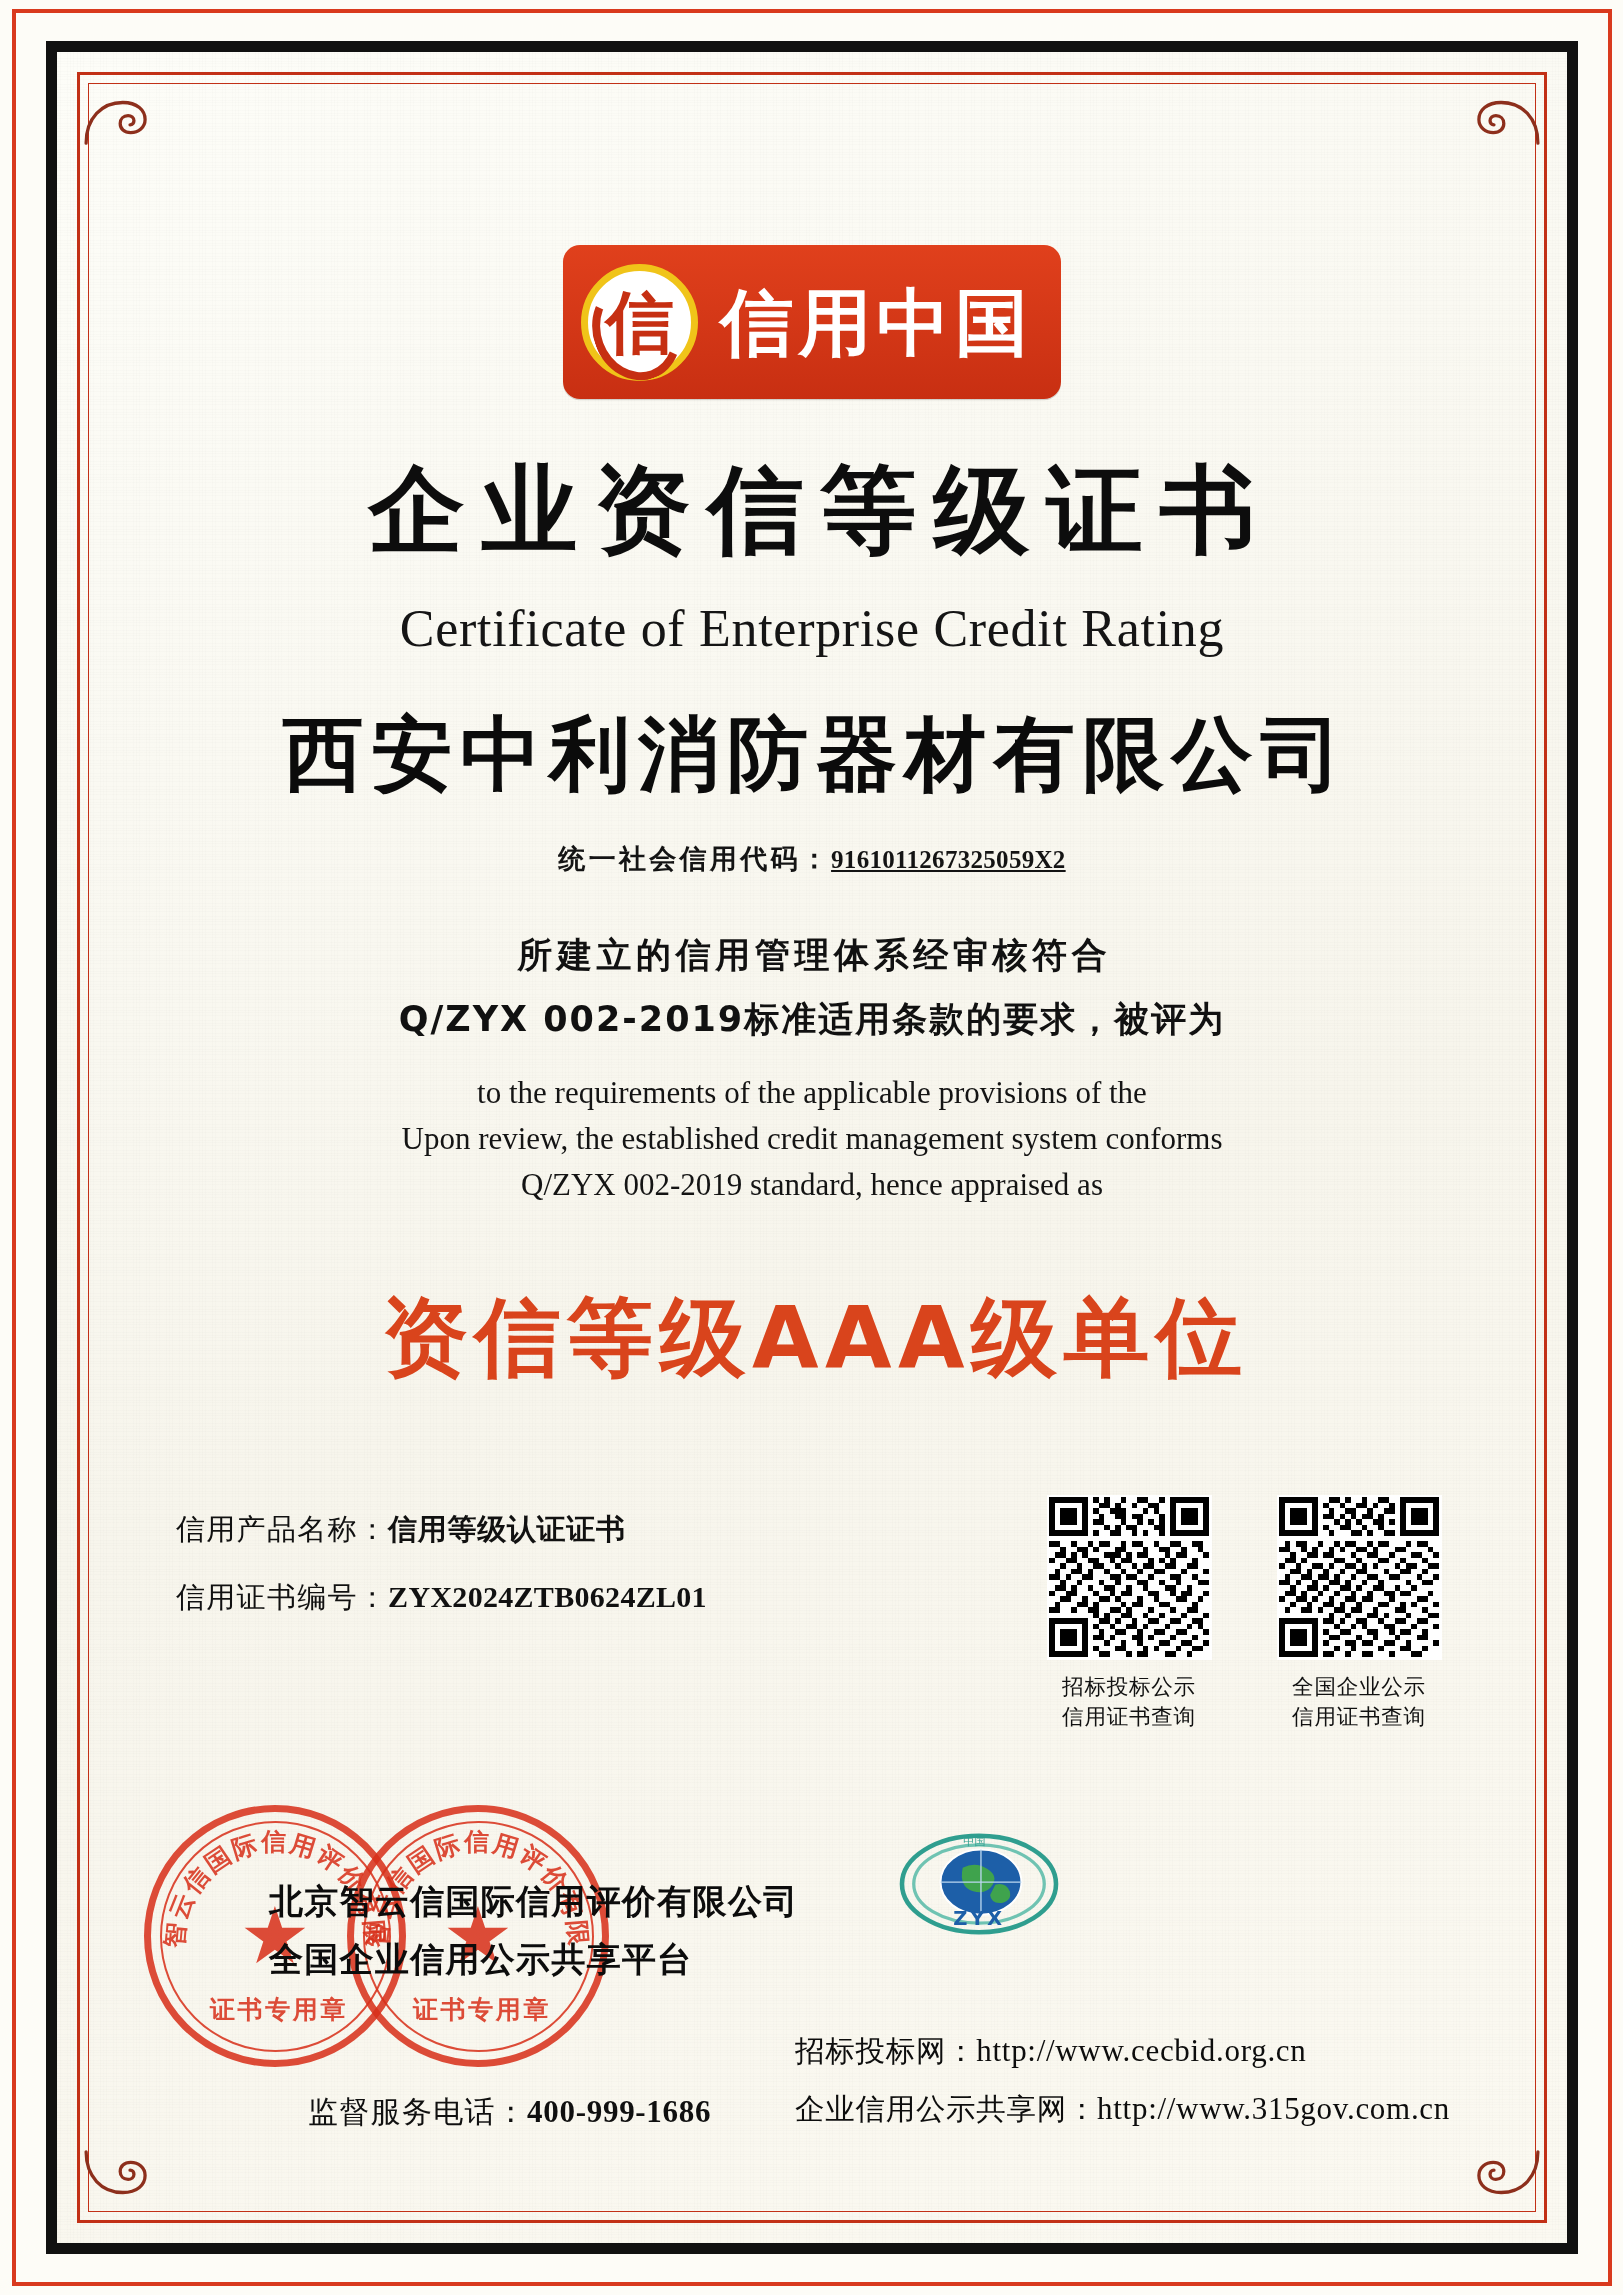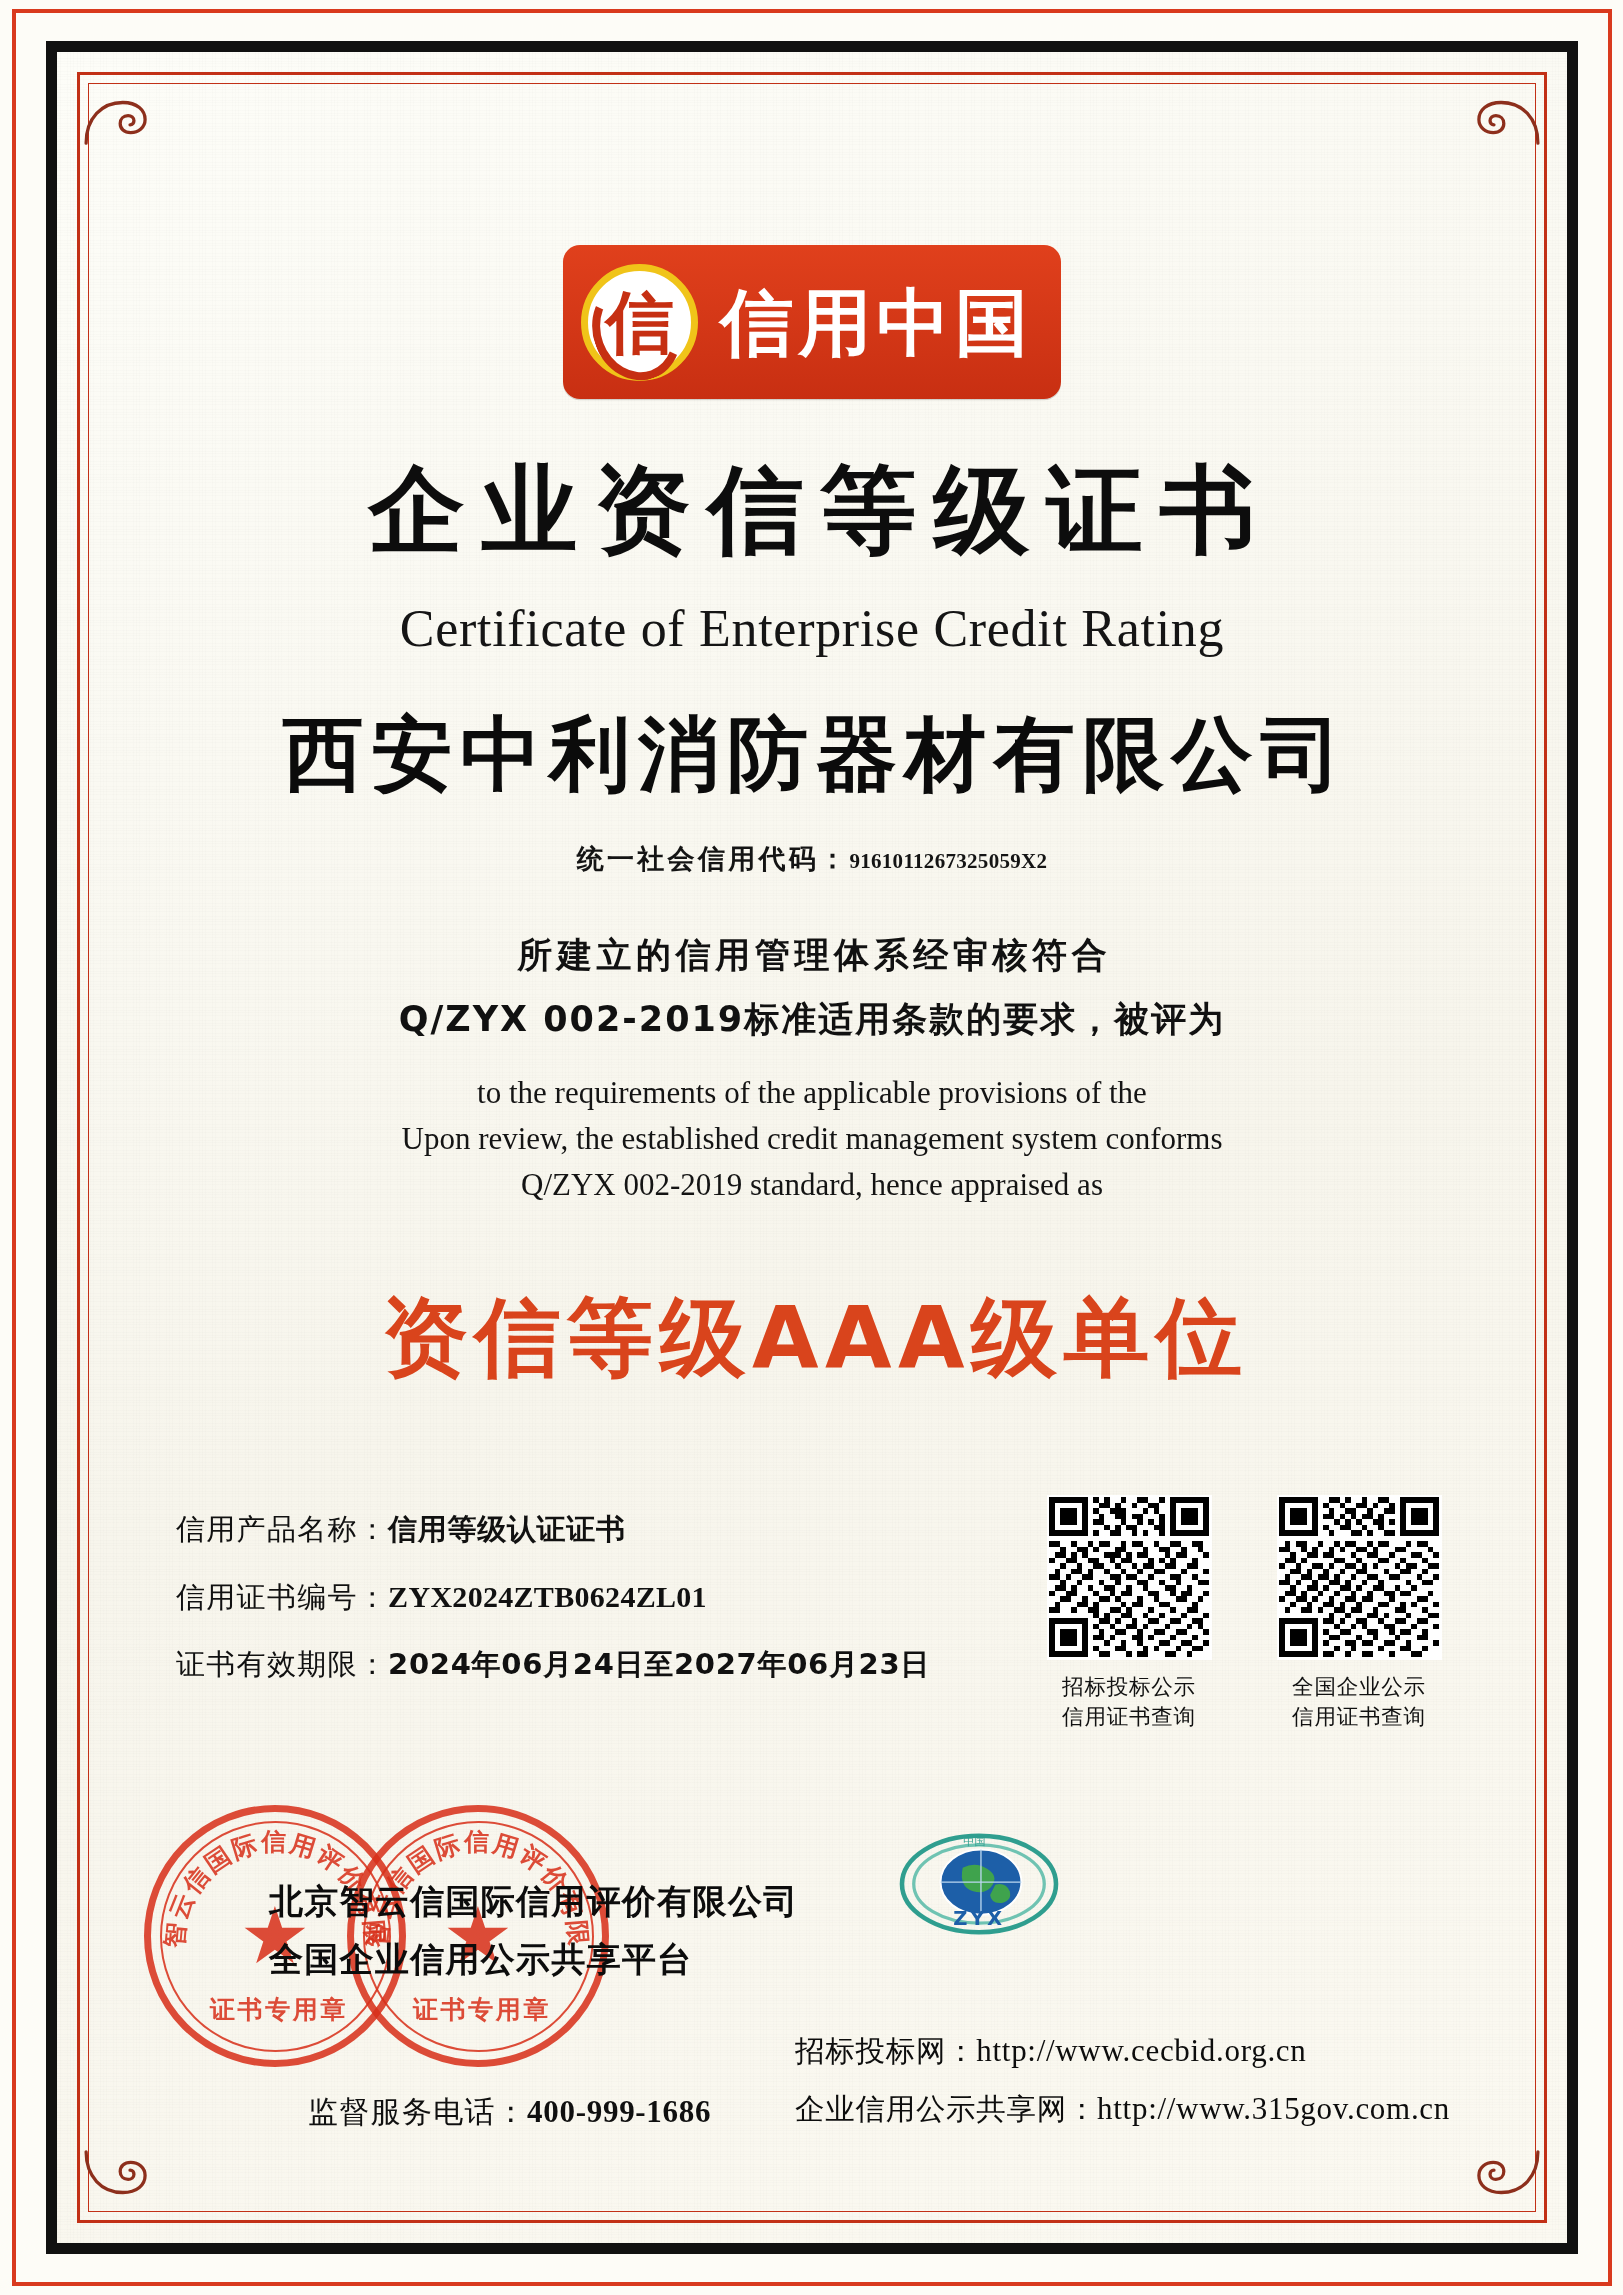--- a/index.html
+++ b/index.html
@@ -179,23 +179,24 @@
     color: #141414;
     letter-spacing: 0.7px;
     white-space: nowrap;
   }
   .credit-code .label {
     letter-spacing: 3.3px;
     font-size: 27px;
   }
   .credit-code .value {
     font-family: "Liberation Serif", serif;
-    font-size: 21px;
+    font-size: 25px;
     font-weight: 700;
     letter-spacing: 0.3px;
+    text-decoration: underline;
   }
 
   
   .stmt-cn-1 {
     margin-top: 55px;
     font-family: "DejaVu Sans", sans-serif;
     font-weight: 700;
     font-size: 35px;
     letter-spacing: 4.6px;
     color: #111111;
@@ -486,23 +487,20 @@
 
     <div class="grade">资信等级AAA级单位</div>
 
     <div class="detail-row">
       <div class="details">
         <div class="detail-line">
           <span class="dl-label">信用产品名称：</span><span class="dl-value-cn">信用等级认证证书</span>
         </div>
         <div class="detail-line">
           <span class="dl-label">信用证书编号：</span><span class="dl-value">ZYX2024ZTB0624ZL01</span>
-        </div>
-        <div class="detail-line">
-          <span class="dl-label">证书有效期限：</span><span class="dl-value-cn">2024年06月24日至2027年06月23日</span>
         </div>
       </div>
 
       <div class="qr-group">
         <div class="qr-item">
           <div class="qr-code">
             <svg viewBox="0 0 29 29" shape-rendering="crispEdges">
               <rect width="29" height="29" fill="#ffffff"></rect>
               <g fill="#000000">
                 <rect x="0" y="0" width="7" height="1"></rect>

